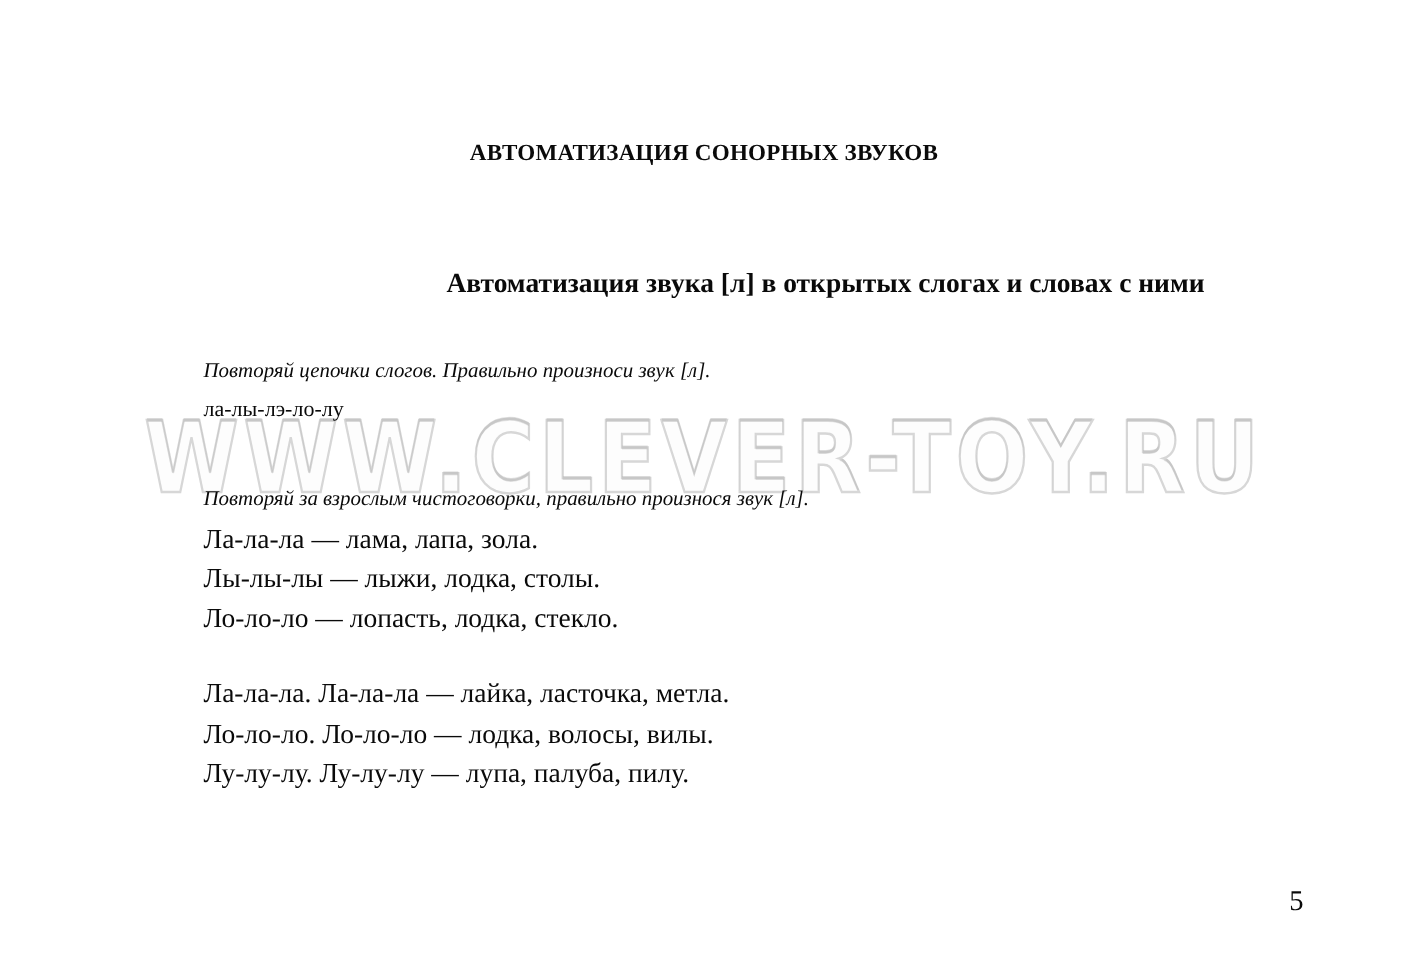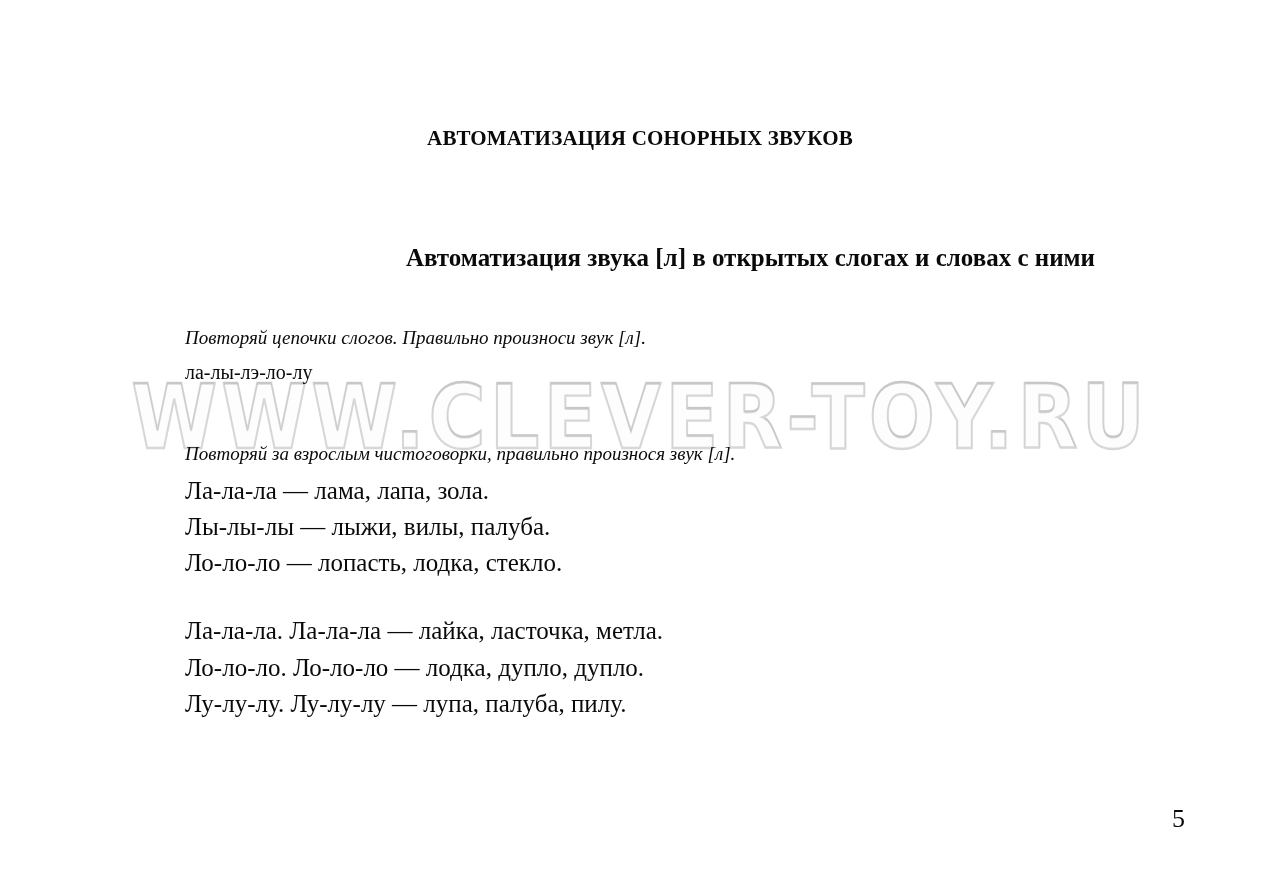--- a/index.html
+++ b/index.html
@@ -119,27 +119,27 @@
     <p class="instruction">Повторяй цепочки слогов. Правильно произноси звук [л].</p>
 
     <div class="block-syllables">
       <p class="syllable-line">ла-лы-лэ-ло-лу</p>
     </div>
 
     <p class="instruction second">Повторяй за взрослым чистоговорки, правильно произнося звук [л].</p>
 
     <div class="block-phrases">
       <p class="phrase-line">Ла-ла-ла — лама, лапа, зола.</p>
-      <p class="phrase-line">Лы-лы-лы — лыжи, вилы, палуба.</p>
+      <p class="phrase-line">Лы-лы-лы — лыжи, лодка, столы.</p>
       <p class="phrase-line">Ло-ло-ло — лопасть, лодка, стекло.</p>
     </div>
 
     <div class="block-phrases2">
       <p class="phrase-line">Ла-ла-ла. Ла-ла-ла — лайка, ласточка, метла.</p>
-      <p class="phrase-line">Ло-ло-ло. Ло-ло-ло — лодка, дупло, дупло.</p>
+      <p class="phrase-line">Ло-ло-ло. Ло-ло-ло — лодка, волосы, вилы.</p>
       <p class="phrase-line">Лу-лу-лу. Лу-лу-лу — лупа, палуба, пилу.</p>
     </div>
 
   </div>
 
   <div class="page-number">5</div>
 
 </div>
 
 </body></html>

